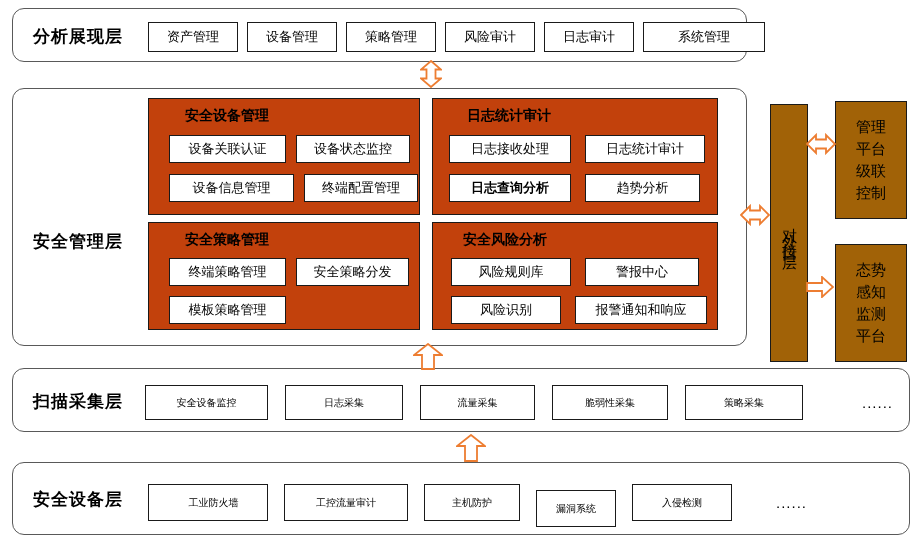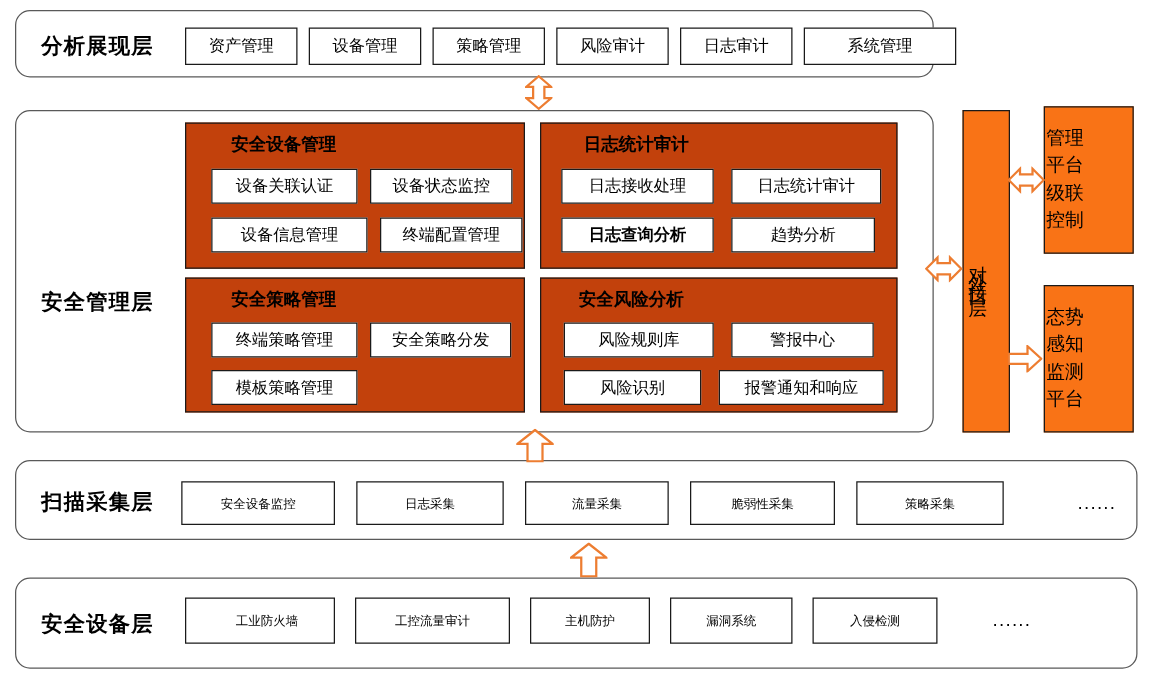--- a/index.html
+++ b/index.html
@@ -13,21 +13,21 @@
   .row { position:absolute; display:flex; align-items:center; }
   .box { border:1px solid #1a1a1a; background:#fff; display:flex; align-items:center; justify-content:center;
          font-size:10px; white-space:nowrap; }
   .box.sm { font-size:13px; }
 
   .group { position:absolute; border:1px solid #1a1a1a; background:#c2410c; }
   .group-title { font-size:14px; font-weight:bold; white-space:nowrap; }
   .group-row { display:flex; }
   .group-row .box { height:28px; font-size:13px; }
 
-  .vbox { position:absolute; border:1px solid #1a1a1a; background:#f97316; display:flex; align-items:center; justify-content:flex-start; }
+  .vbox { position:absolute; border:1px solid #1a1a1a; background:#a16207; display:flex; align-items:center; justify-content:center;margin-top:16px; }
   .vtext { writing-mode:vertical-rl; text-orientation:upright; font-size:15px; letter-spacing:7px; }
   .wraptext { width:32px; font-size:15px; line-height:22px; text-align:center; word-break:break-all; }
 
   .ellipsis { font-size:15px; letter-spacing:1px; display:flex; align-items:center; }
   .arrow { position:absolute; }
 </style>
 </head>
 <body>
 
 <div class="canvas">
@@ -114,21 +114,21 @@
     <div class="box" style="width:118px;height:35px;">策略采集</div>
     <div class="ellipsis" style="margin-left:42px;height:35px;">......</div>
   </div>
 
   <div class="layer" style="left:12px;top:462px;width:898px;height:73px;"></div>
   <div class="layer-label" style="left:33px;top:488px;">安全设备层</div>
   <div class="row" style="left:148px;top:478px;gap:16px;">
     <div class="box" style="width:120px;height:37px;padding-left:11px;">工业防火墙</div>
     <div class="box" style="width:124px;height:37px;">工控流量审计</div>
     <div class="box" style="width:96px;height:37px;">主机防护</div>
-    <div class="box" style="width:98px;height:37px;">漏洞系统</div>
+    <div class="box" style="width:80px;height:37px;margin-top:12px;">漏洞系统</div>
     <div class="box" style="width:100px;height:37px;">入侵检测</div>
     <div class="ellipsis" style="margin-left:28px;height:37px;">......</div>
   </div>
 
   <svg class="arrow" style="left:420px;top:60px;" width="22" height="28" viewBox="0 0 22 28">
     <path d="M11,1 L21,9.5 L15.5,9.5 L15.5,18.5 L21,18.5 L11,27 L1,18.5 L6.5,18.5 L6.5,9.5 L1,9.5 Z" fill="#ffffff" stroke="#ED7D31" stroke-width="1.8"></path>
   </svg>
 
   <svg class="arrow" style="left:740px;top:204px;" width="30" height="22" viewBox="0 0 30 22">
     <path d="M1,11 L10,2 L10,6.5 L20,6.5 L20,2 L29,11 L20,20 L20,15.5 L10,15.5 L10,20 Z" fill="#ffffff" stroke="#ED7D31" stroke-width="1.8"></path>

